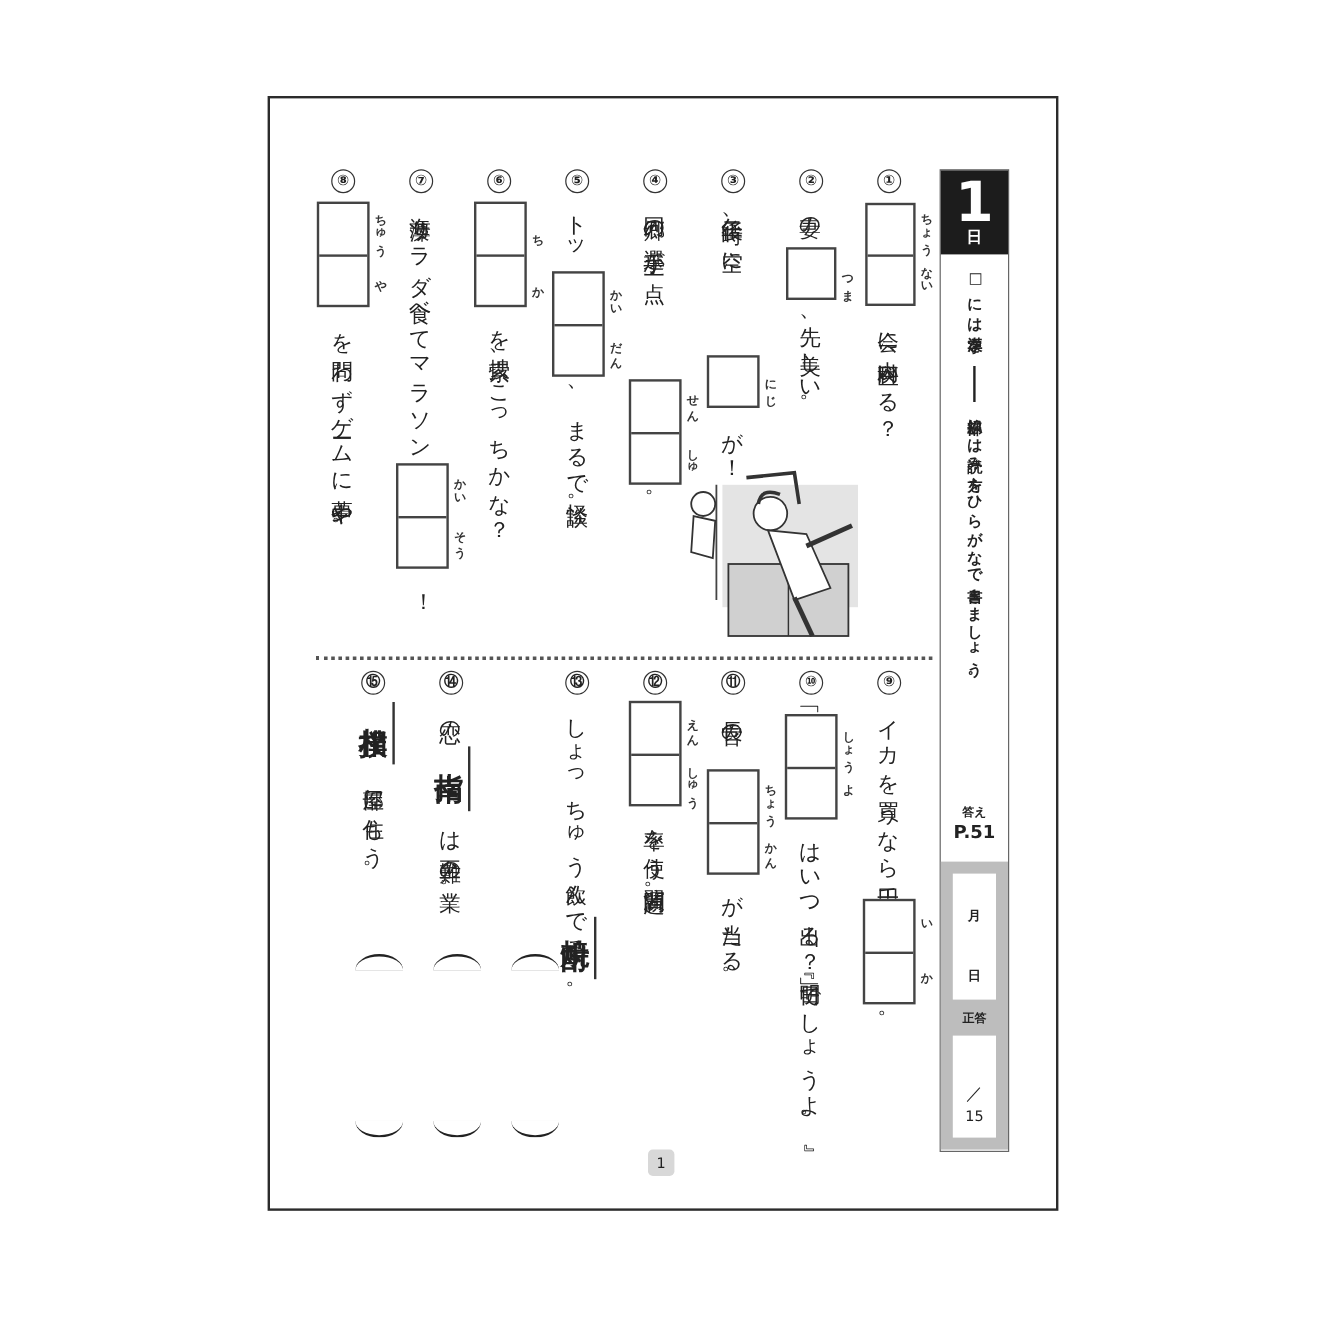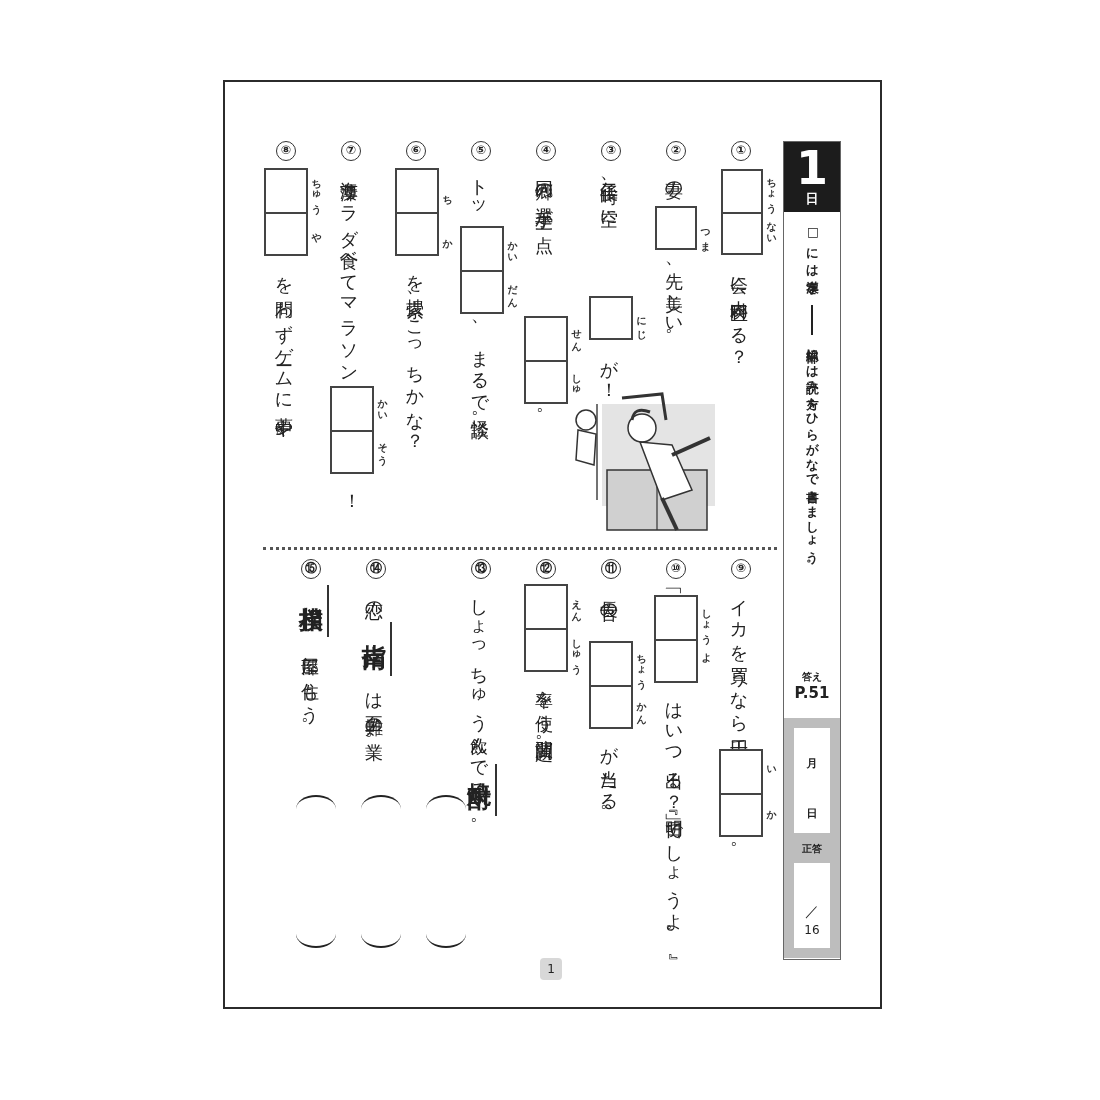--- a/index.html
+++ b/index.html
@@ -81,21 +81,21 @@
       <span class="a2">P.51</span>
     </div>
     <div class="gray-area">
       <div class="date-box">
         <span class="abs" style="left:0;right:0;top:28px;">月</span>
         <span class="abs" style="left:0;right:0;top:78px;">日</span>
       </div>
       <div class="score-label">正答</div>
       <div class="score-box">
         <span class="abs" style="left:0;right:0;top:40px;font-size:14px;">／</span>
-        <span class="abs" style="left:0;right:0;top:60px;">16</span>
+        <span class="abs" style="left:0;right:0;top:60px;">15</span>
       </div>
     </div>
   </div>
 
   <div class="num" style="left:506px;top:59px;">①</div>
   <div class="box double" style="left:496px;top:87px;width:42px;height:86px;"></div>
   <div class="ruby" style="left:541px;top:89px;">ちょう</div>
   <div class="ruby" style="left:541px;top:133px;">ない</div>
   <div class="vcol" style="left:505px;top:180px;">会に内科医いる？</div>
 

